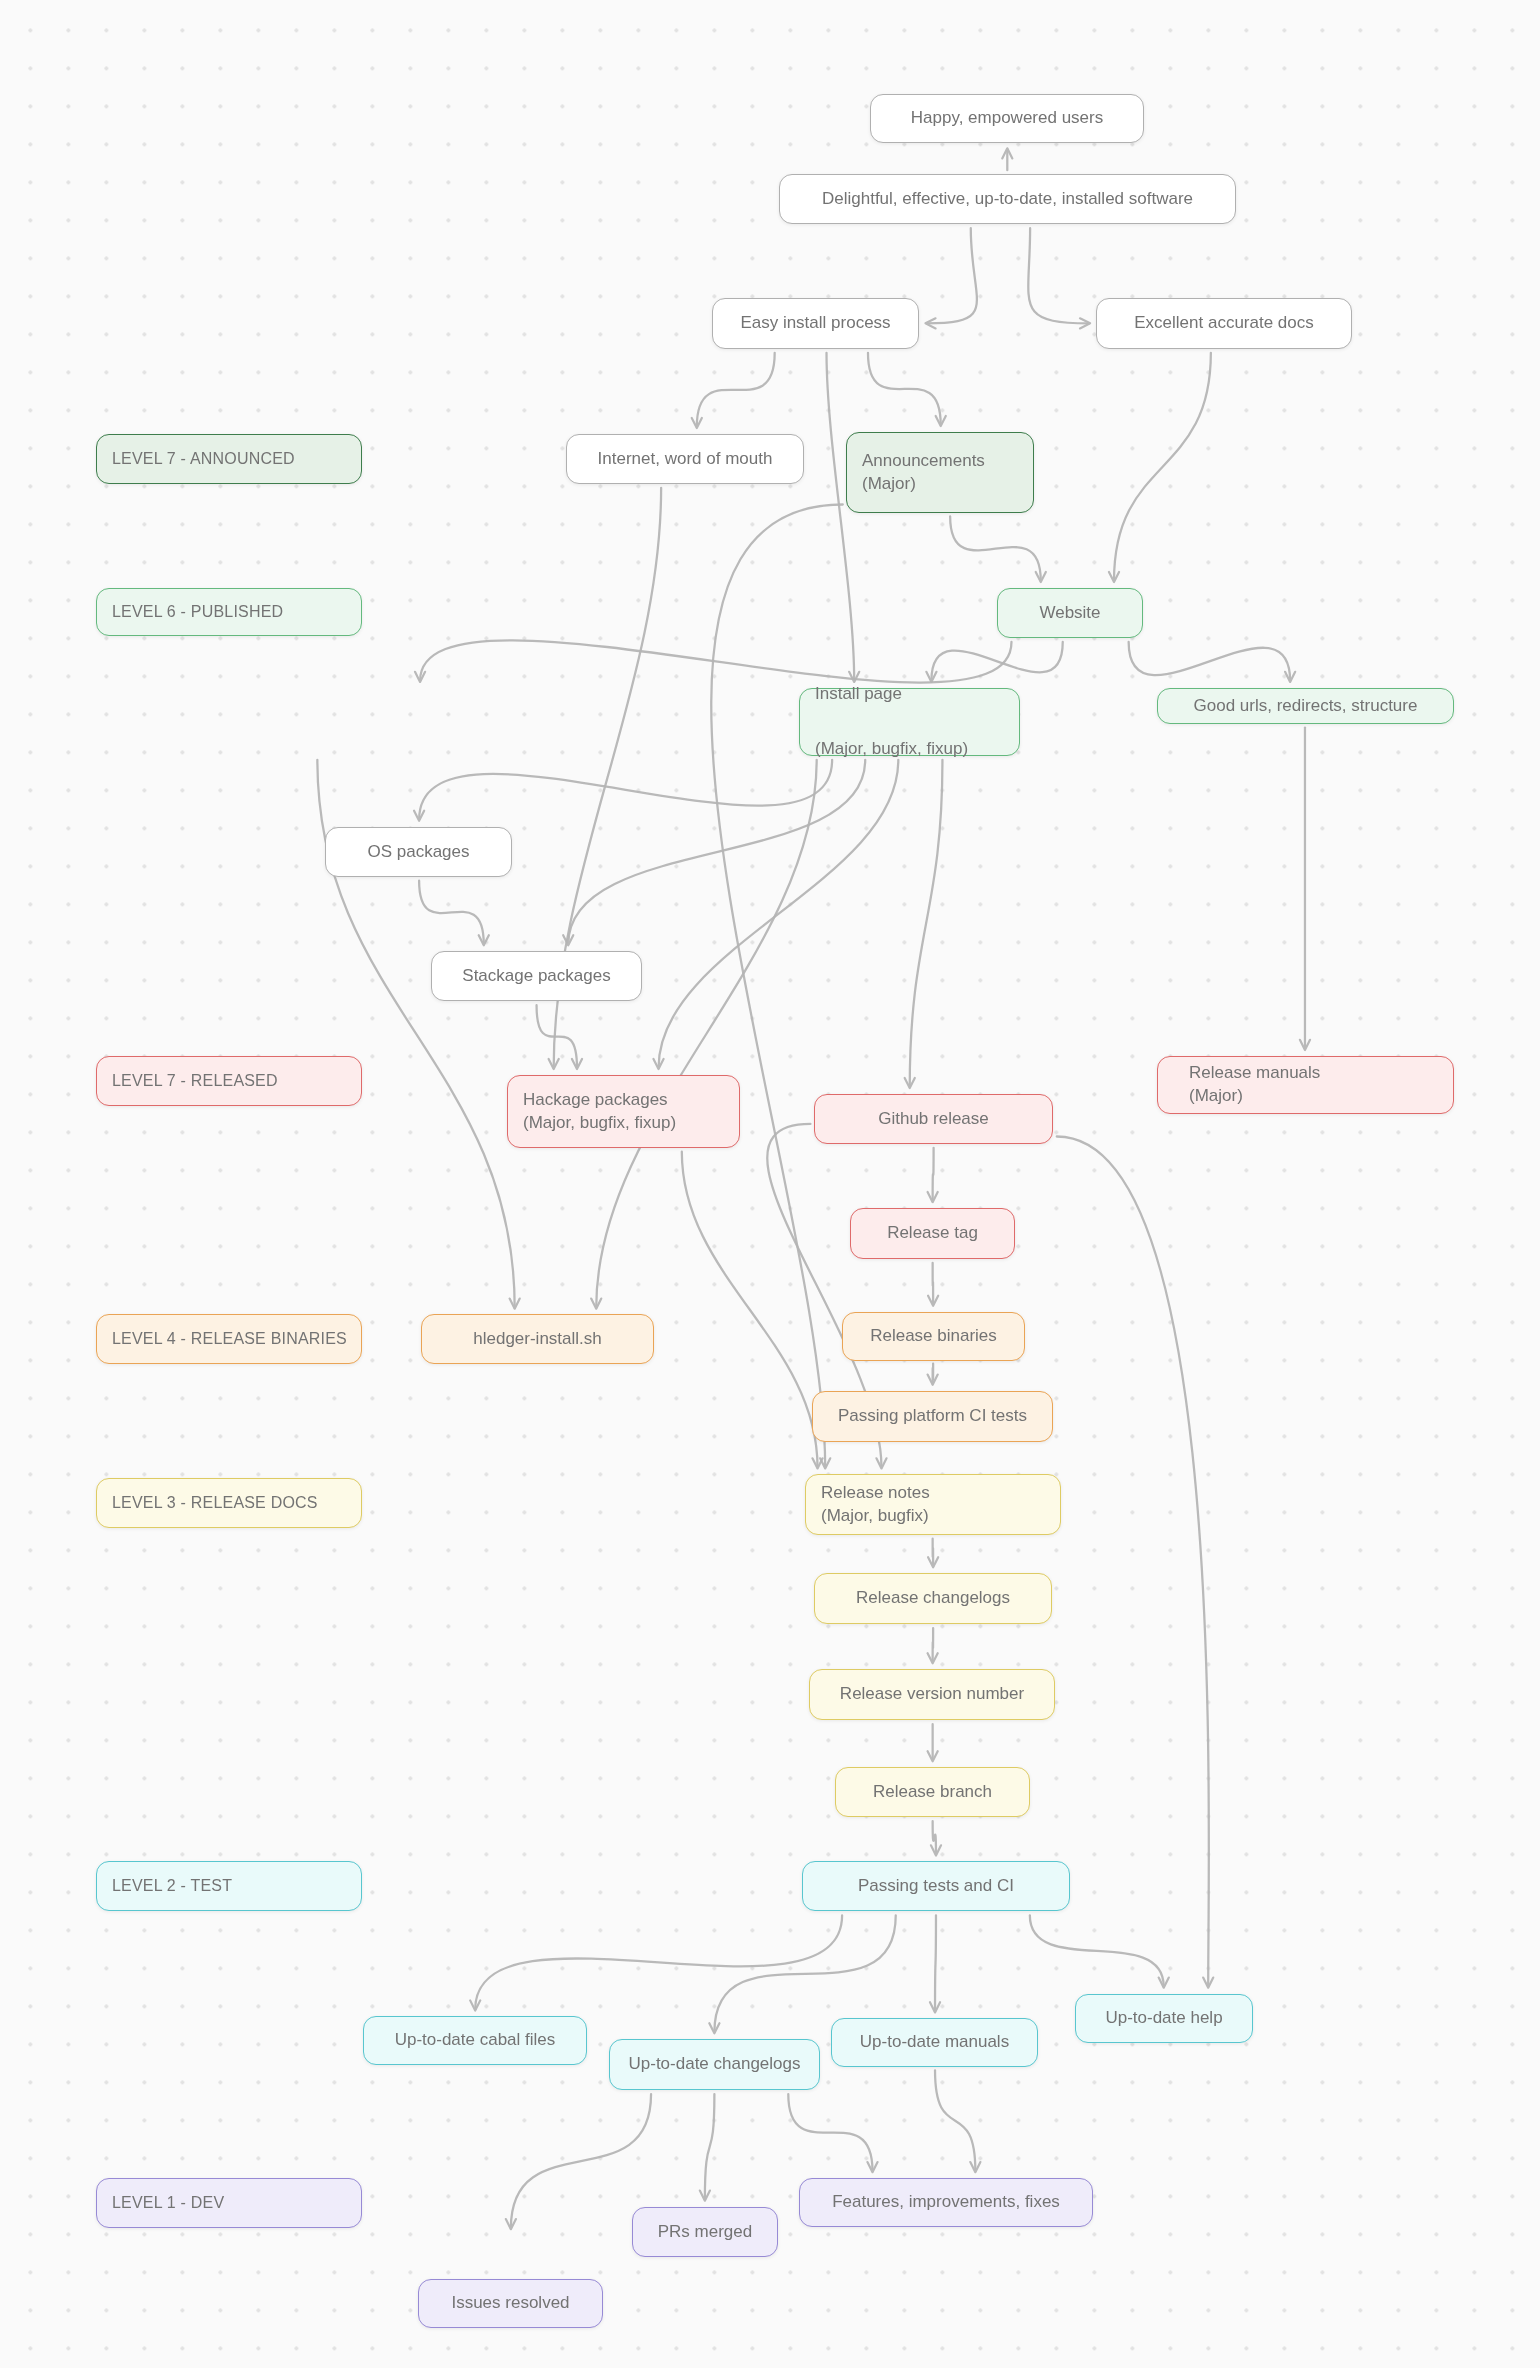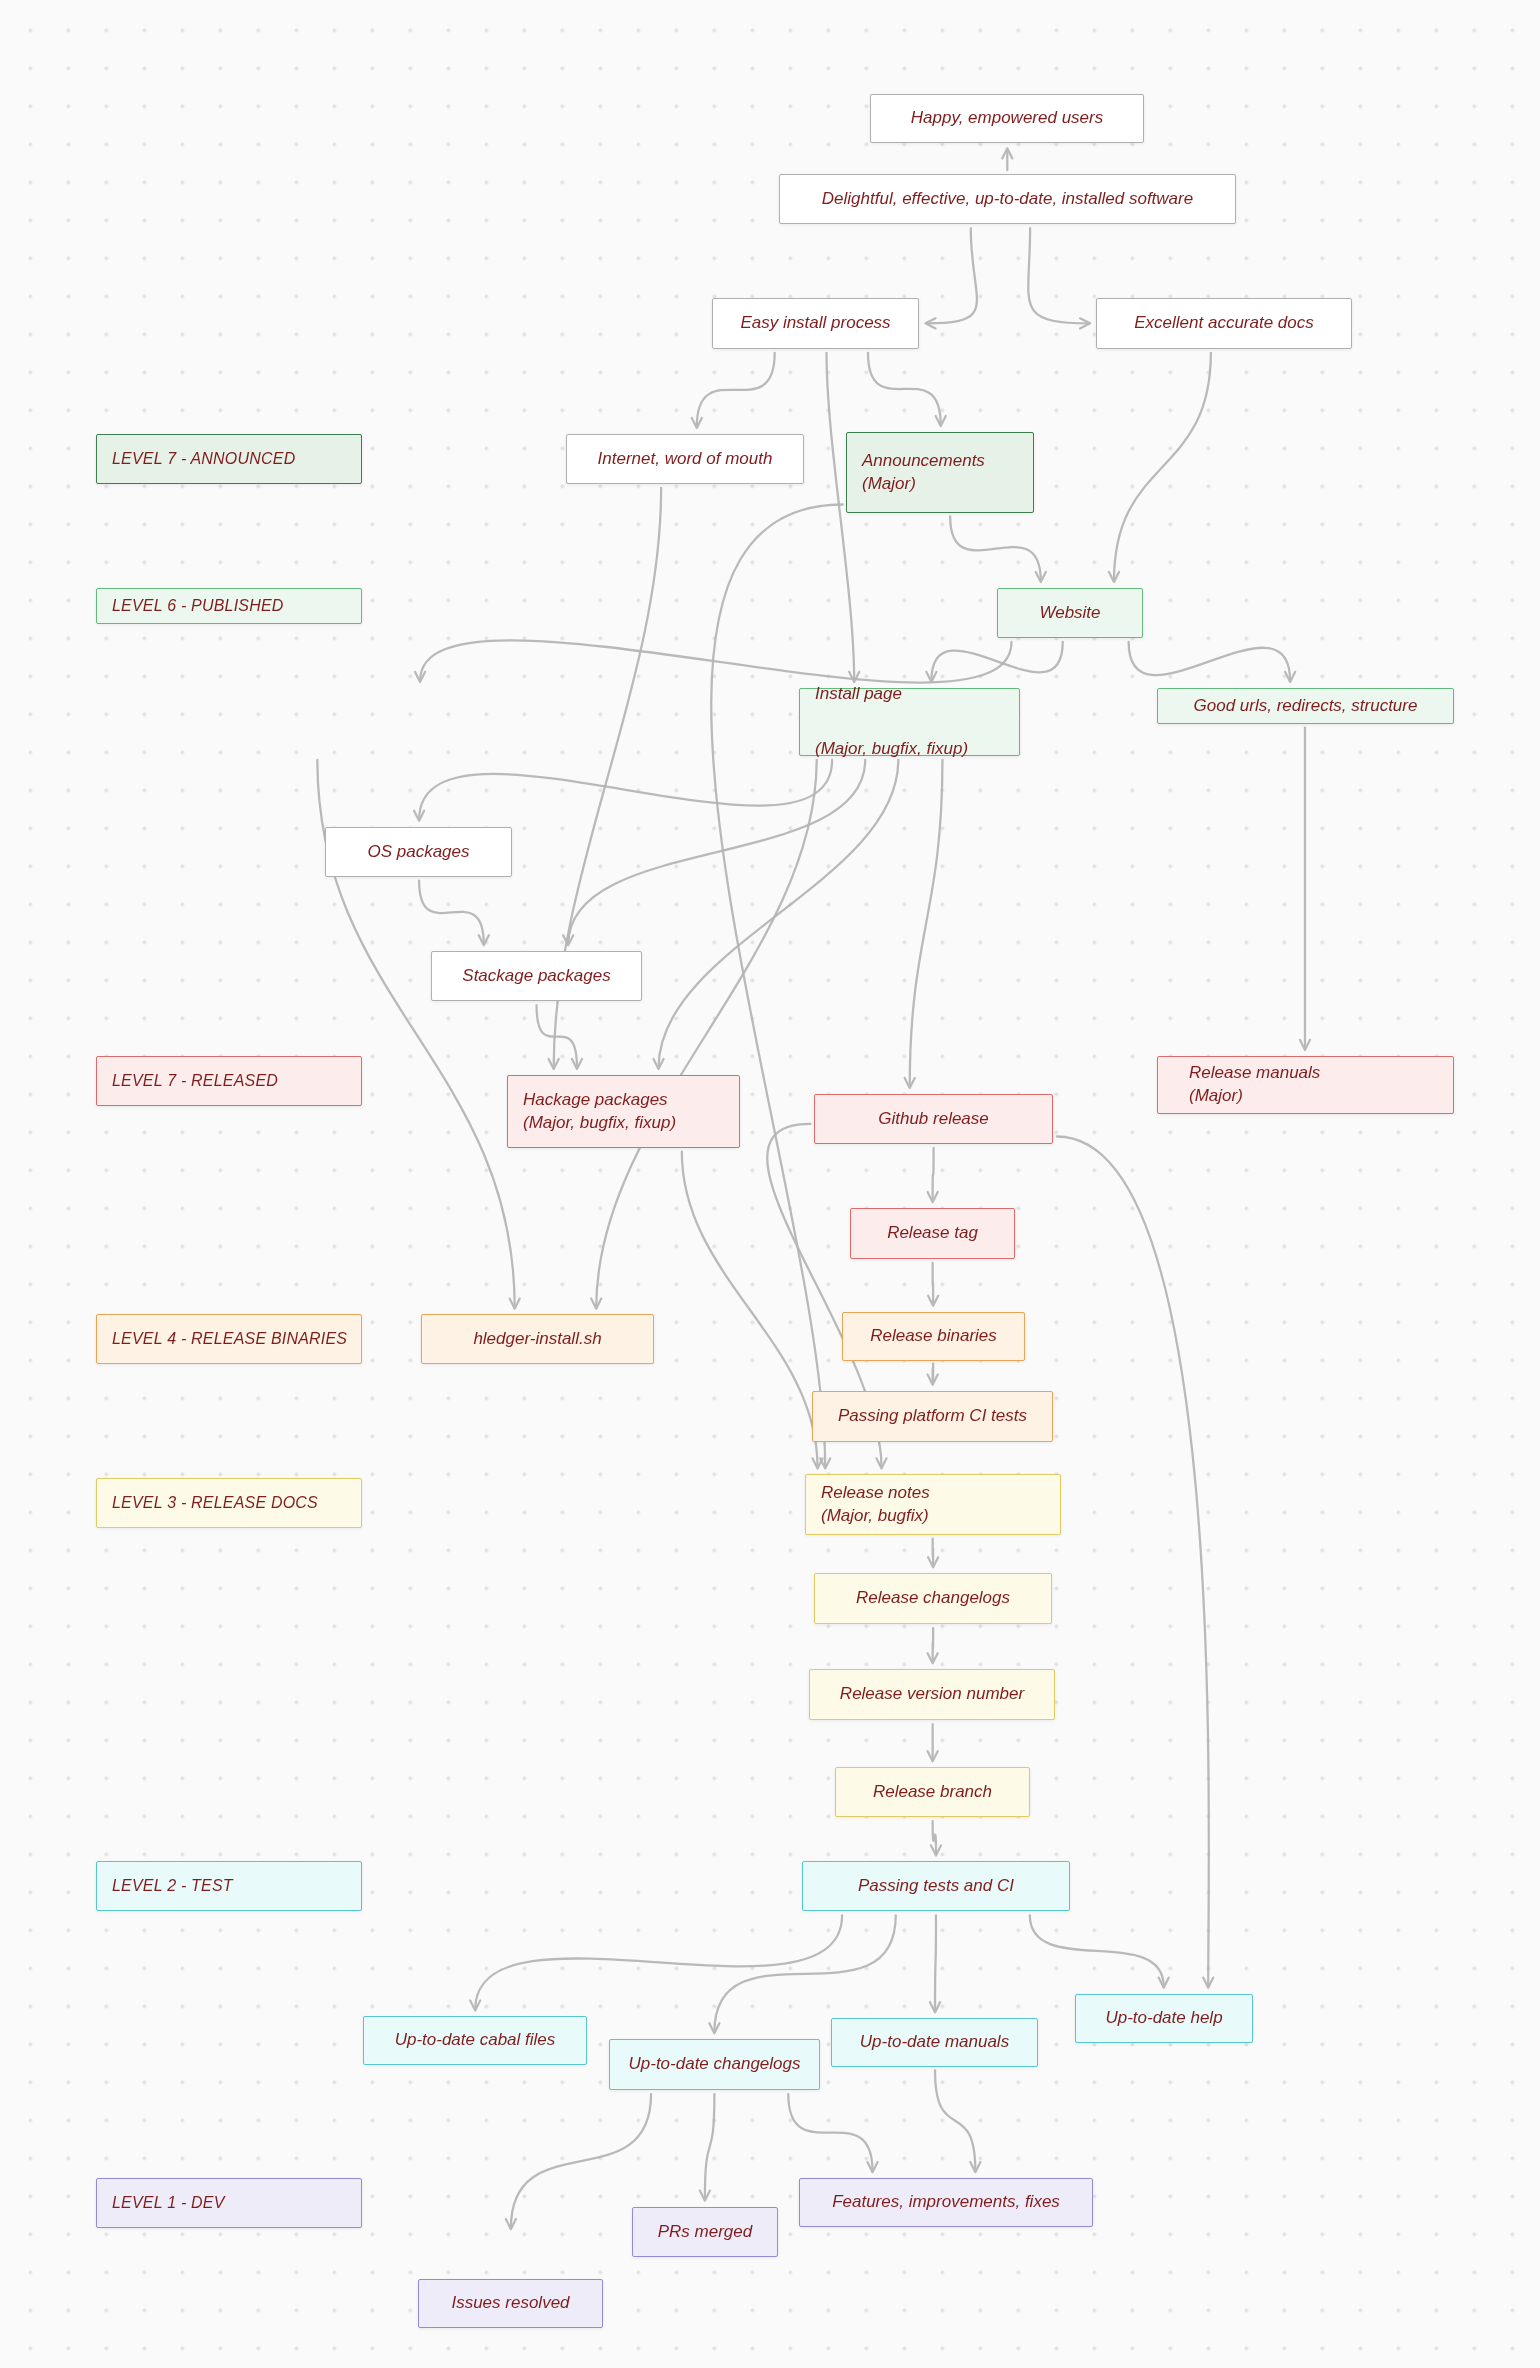--- a/index.html
+++ b/index.html
@@ -22,28 +22,27 @@
   }
   #nodes { position: absolute; left: 0; top: 0; width: 100%; height: 100%; }
   .node {
     position: absolute;
     display: flex;
     flex-direction: column;
     justify-content: center;
     align-items: center;
     text-align: center;
     border: 1.9px solid #b0b0b0;
-    border-radius: 2px;
+    border-radius: 13px;
     background: #fff;
-    color: #7f1d1d;
+    color: #737373;
     font-size: 17px;
     line-height: 1.35;
     padding: 4.8px 9.5px;
     box-shadow: 0 1px 3.8px rgba(0,0,0,0.07);
-    font-style: italic;
   }
   .node.left { align-items: flex-start; text-align: left; padding-left: 15px; }
   .node.lvl { font-size: 16px; letter-spacing: 0.2px; }
   .line { white-space: nowrap; }
   .c-white  { background: var(--white-fill);  border-color: var(--white-border); }
   .c-green2 { background: var(--green2-fill); border-color: var(--green2-border); }
   .c-green  { background: var(--green-fill);  border-color: var(--green-border); }
   .c-red    { background: var(--red-fill);    border-color: var(--red-border); }
   .c-orange { background: var(--orange-fill); border-color: var(--orange-border); }
   .c-yellow { background: var(--yellow-fill); border-color: var(--yellow-border); }
@@ -117,21 +116,21 @@
       <div class="node c-green2 left lvl" style="left: 96px; top: 434px; width: 266px; height: 50px;">
         <div class="line">LEVEL 7 - ANNOUNCED</div>
       </div>
       <div class="node c-white" style="left: 566px; top: 434px; width: 238px; height: 50px;">
         <div class="line">Internet, word of mouth</div>
       </div>
       <div class="node c-green2 left" style="left: 846px; top: 432px; width: 188px; height: 81px;">
         <div class="line">Announcements</div>
         <div class="line">(Major)</div>
       </div>
-      <div class="node c-green left lvl" style="left: 96px; top: 588px; width: 266px; height: 36px;">
+      <div class="node c-green left lvl" style="left: 96px; top: 588px; width: 266px; height: 48px;">
         <div class="line">LEVEL 6 - PUBLISHED</div>
       </div>
       <div class="node c-green" style="left: 997px; top: 588px; width: 146px; height: 50px;">
         <div class="line">Website</div>
       </div>
       <div class="node c-green left" style="left: 799px; top: 688px; width: 221px; height: 68px; gap: 32px;">
         <div class="line">Install page</div>
         <div class="line">(Major, bugfix, fixup)</div>
       </div>
       <div class="node c-green" style="left: 1157px; top: 688px; width: 297px; height: 36px;">

